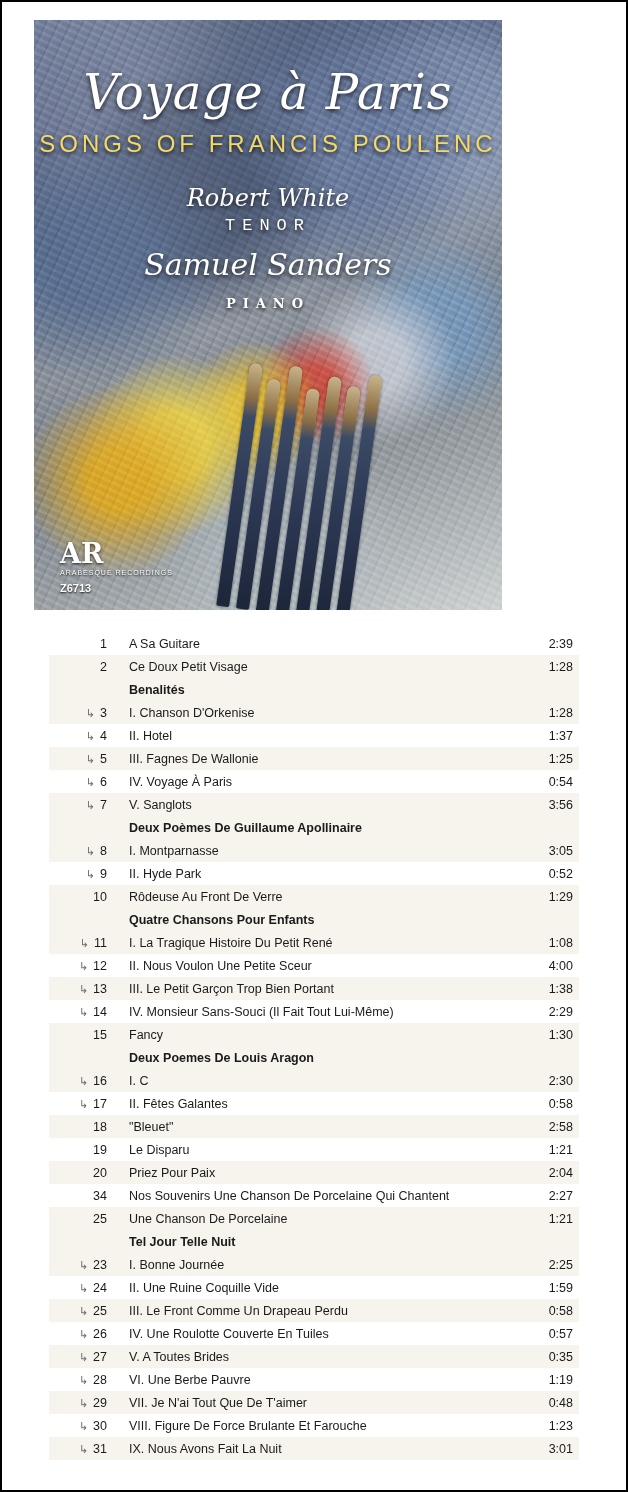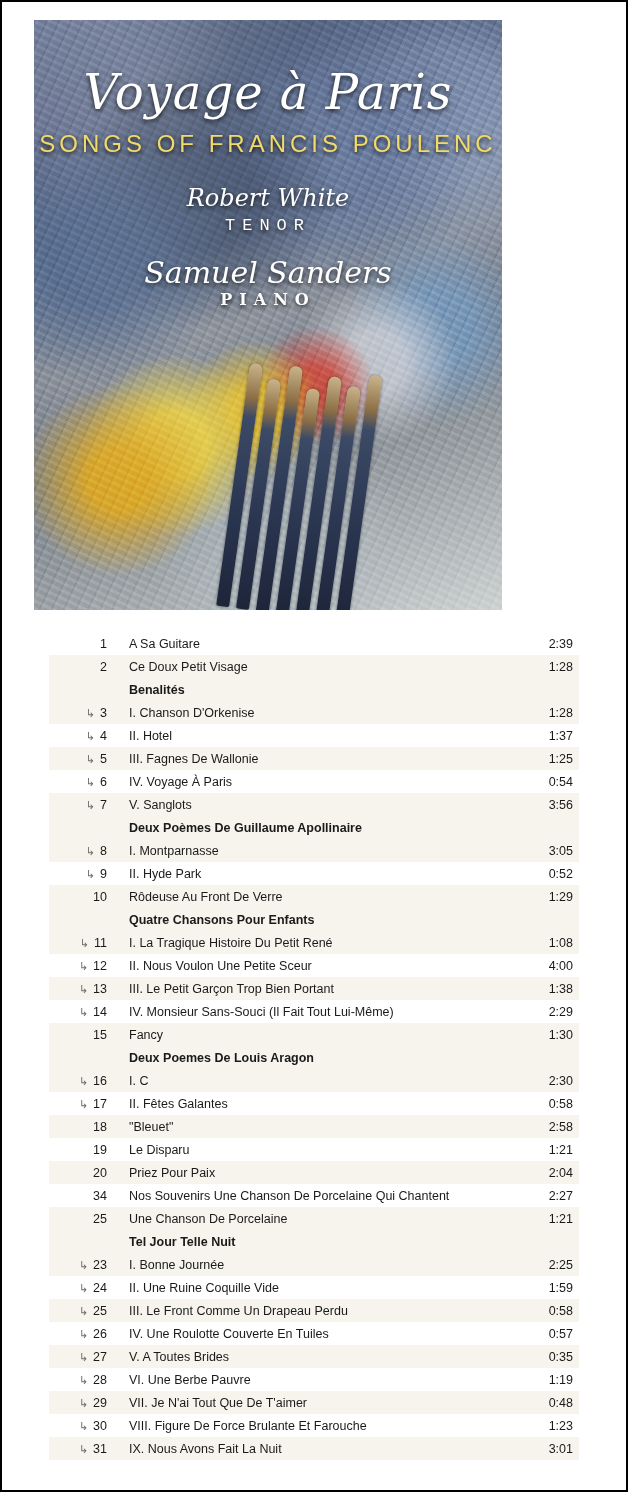--- a/index.html
+++ b/index.html
@@ -107,29 +107,29 @@
     text-shadow: 0 2px 5px rgba(0,0,0,0.8);
   }
   .role {
     margin-top: 4px;
     font-size: 17px;
     letter-spacing: 7px;
     font-family: Liberation Mono, monospace;
     text-shadow: 0 2px 4px rgba(0,0,0,0.8);
   }
   .artist2 {
-    margin-top: 20px;
+    margin-top: 12px;
     font-family: "DejaVu Serif", serif;
     font-style: italic;
     font-size: 30px;
     text-shadow: 0 2px 5px rgba(0,0,0,0.8);
   }
   .role2 {
-    margin-top: 0;
-    font-size: 16px;
+    margin-top: 14px;
+    font-size: 13px;
     letter-spacing: 7px;
     font-weight: bold;
     font-family: "DejaVu Serif", serif;
     text-shadow: 0 2px 4px rgba(0,0,0,0.8);
   }
   .label-block {
     position: absolute;
     left: 26px;
     bottom: 16px;
     text-align: left;
@@ -206,20 +206,25 @@
         <div class="brush" style="left:120px; height:250px;"></div>
       </div>
       <div class="cover-text">
         <div class="album-title">Voyage à Paris</div>
         <div class="album-sub">SONGS OF FRANCIS POULENC</div>
         <div class="artist">Robert White</div>
         <div class="role">TENOR</div>
         <div class="artist2">Samuel Sanders</div>
         <div class="role2">PIANO</div>
       </div>
+      <div class="label-block">
+        <div class="label-mark">AR</div>
+        <div class="label-name">ARABESQUE RECORDINGS</div>
+        <div class="catalog">Z6713</div>
+      </div>
     </div>
   </div>
 
   <table class="tracklist">
     <tbody>
         <tr class="">
           <td class="num">1</td>
           <td class="title">A Sa Guitare</td>
           <td class="time">2:39</td>
         </tr>

